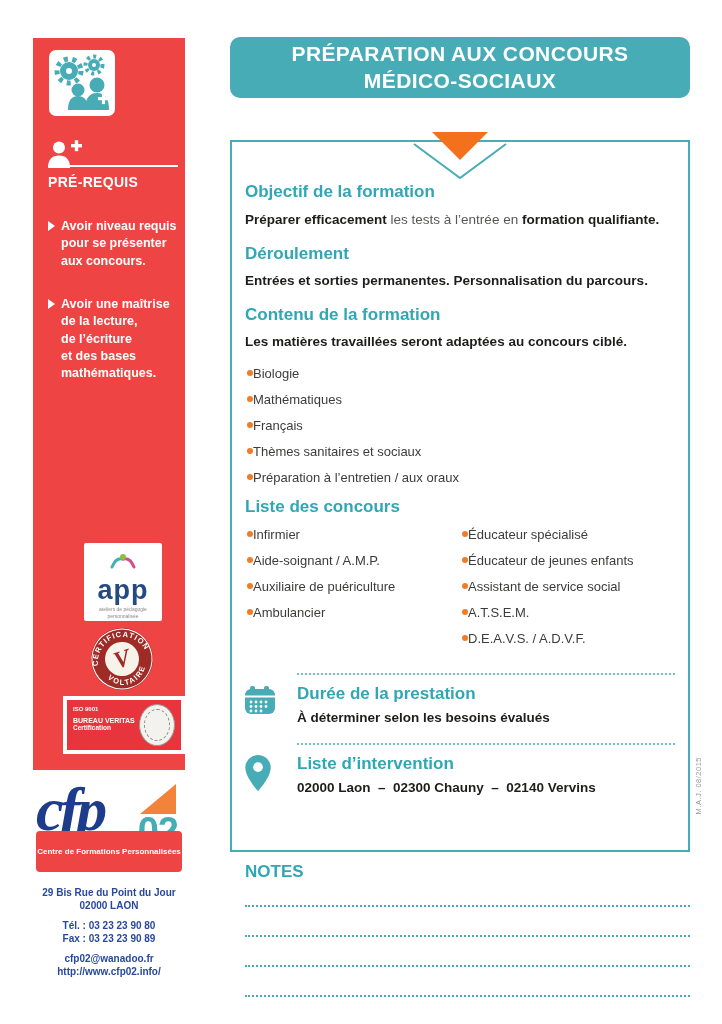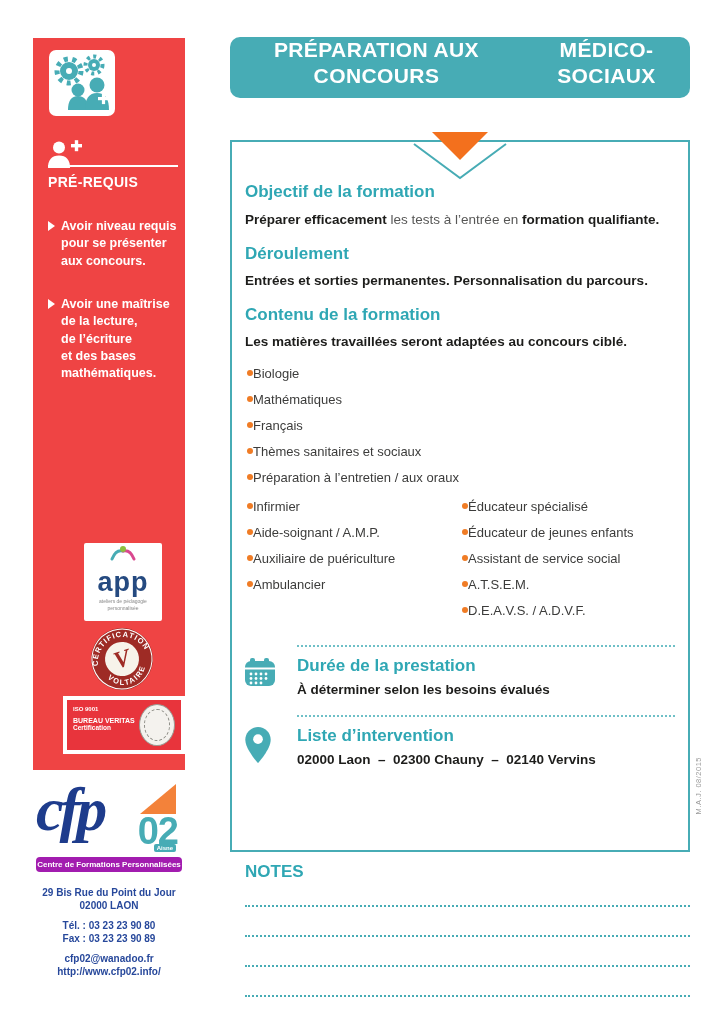--- a/index.html
+++ b/index.html
@@ -16,36 +16,36 @@
   .sb-top-icon { position:absolute; left:16px; top:12px; }
   .sb-person-icon { position:absolute; left:15px; top:102px; }
   .sb-rule { position:absolute; left:15px; top:127px; width:130px; height:2px; background:#ffffff; }
   .sb-title { position:absolute; left:15px; top:136px; font-size:14px; font-weight:bold; letter-spacing:.3px; }
   .sb-item { position:absolute; left:15px; display:flex; gap:6px; }
   .sb-item .tri { width:0; height:0; border-left:7px solid #fff; border-top:5px solid transparent; border-bottom:5px solid transparent; margin-top:3px; flex:0 0 auto; }
   .sb-item .sb-text { font-size:12.5px; font-weight:bold; line-height:1.38; white-space:pre-line; }
   .sb-item-1 { top:180px; }
   .sb-item-2 { top:258px; }
   
-  .logo-app { position:absolute; left:51px; top:505px; width:78px; height:78px; background:#fff; border-radius:2px; text-align:center; padding-top:2px; }
+  .logo-app { position:absolute; left:51px; top:505px; width:78px; height:78px; background:#fff; border-radius:2px; text-align:center; padding-top:10px; }
   .logo-app .app-word { font-size:27px; font-weight:bold; color:#254a80; letter-spacing:1px; line-height:1; margin-top:-2px; }
   .logo-app .app-sub { font-size:5px; color:#8a8a8a; line-height:1.3; margin-top:2px; }
   .logo-voltaire { position:absolute; left:56px; top:588px; width:66px; height:66px; transform:rotate(-18deg); }
   .logo-veritas { position:absolute; left:30px; top:658px; width:122px; height:58px; background:#fff; padding:4px; }
   .veritas-red { position:relative; width:100%; height:100%; background:#e8343c; padding:6px 4px 4px 6px; color:#fff; }
   .veritas-red .v1 { font-size:6px; font-weight:bold; }
   .veritas-red .v2 { font-size:7px; font-weight:bold; margin-top:5px; }
   .veritas-red .v3 { font-size:6.5px; font-weight:bold; }
   .veritas-seal { position:absolute; right:6px; top:4px; width:36px; height:42px; background:#f4f2ee; border-radius:50%; border:1px solid #9a9a93; }
   .veritas-seal .inner { position:absolute; left:4px; top:4px; right:4px; bottom:4px; border:1px dashed #8b8b84; border-radius:50%; }
   
   .title-band {
     position:absolute; left:230px; top:37px; width:460px; height:61px;
     background:#47acb5; border-radius:10px; color:#fff; text-align:center;
-    display:flex; flex-direction:row; justify-content:center;
+    display:flex; flex-direction:column; justify-content:center;
   }
   .title-band .t1, .title-band .t2 { font-size:21px; font-weight:bold; letter-spacing:.4px; line-height:1.25; }
   
   .content-box {
     position:absolute; left:230px; top:140px; width:460px; height:712px;
     border:2px solid #47acb5; padding:40px 13px 0 13px;
   }
   .notch { position:absolute; left:50%; top:-12px; transform:translateX(-50%); }
   h3.sec { color:#2fa7b4; font-size:17px; font-weight:bold; margin-bottom:8px; }
   .para { font-size:13.5px; line-height:1.5; color:#575756; margin-bottom:14px; }
@@ -67,21 +67,21 @@
   .notes h3 { color:#2fa7b4; font-size:17px; font-weight:bold; }
   .note-line { border-top:2px dotted #47acb5; margin-top:28px; }
   .note-line.first { margin-top:23px; }
   
   .footer { position:absolute; left:20px; top:782px; width:178px; text-align:center; }
   .cfp-logo { position:relative; width:150px; height:90px; margin:0 auto; }
   .cfp-word { position:absolute; left:2px; top:-8px; font-family:"Liberation Serif", serif; font-style:italic; font-weight:bold; font-size:62px; color:#1e3c8c; letter-spacing:-4px; }
   .cfp-tri { position:absolute; right:8px; top:2px; width:36px; height:30px; background:#f3823a; clip-path:polygon(0 100%, 100% 0, 100% 100%); }
   .cfp-num { position:absolute; right:6px; top:28px; font-size:38px; font-weight:bold; color:#47acb5; letter-spacing:-1px; }
   .cfp-region { position:absolute; right:8px; top:62px; background:#47acb5; color:#fff; font-size:6px; font-weight:bold; padding:1px 3px; border-radius:2px; }
-  .cfp-banner { position:absolute; left:2px; bottom:0; width:146px; background:#a21caf; color:#fff; font-size:8px; font-weight:bold; border-radius:4px; padding:3px 0; }
+  .cfp-banner { position:absolute; left:2px; bottom:0; width:146px; background:#ef4444; color:#fff; font-size:8px; font-weight:bold; border-radius:4px; padding:16px 0; }
   .address { margin-top:14px; color:#27489b; font-weight:bold; font-size:10px; line-height:1.3; }
   .address .grp { margin-top:7px; }
   
   .maj { position:absolute; left:694px; top:757px; font-size:7.5px; color:#9b9b9b; writing-mode:vertical-rl; transform:rotate(180deg); letter-spacing:.5px; }
 </style>
 </head>
 <body>
 
 <div class="page">
 
@@ -215,20 +215,21 @@
       <li>
           <span class="dot"></span>
           <span>Thèmes sanitaires et sociaux</span>
         </li>
       <li>
           <span class="dot"></span>
           <span>Préparation à l’entretien / aux oraux</span>
         </li>
     </ul>
 
+    <h3 class="sec">Liste des concours</h3>
     <div class="two-cols">
       <ul class="dots col">
         <li>
             <span class="dot"></span>
             <span>Infirmier</span>
           </li>
         <li>
             <span class="dot"></span>
             <span>Aide-soignant / A.M.P.</span>
           </li>

